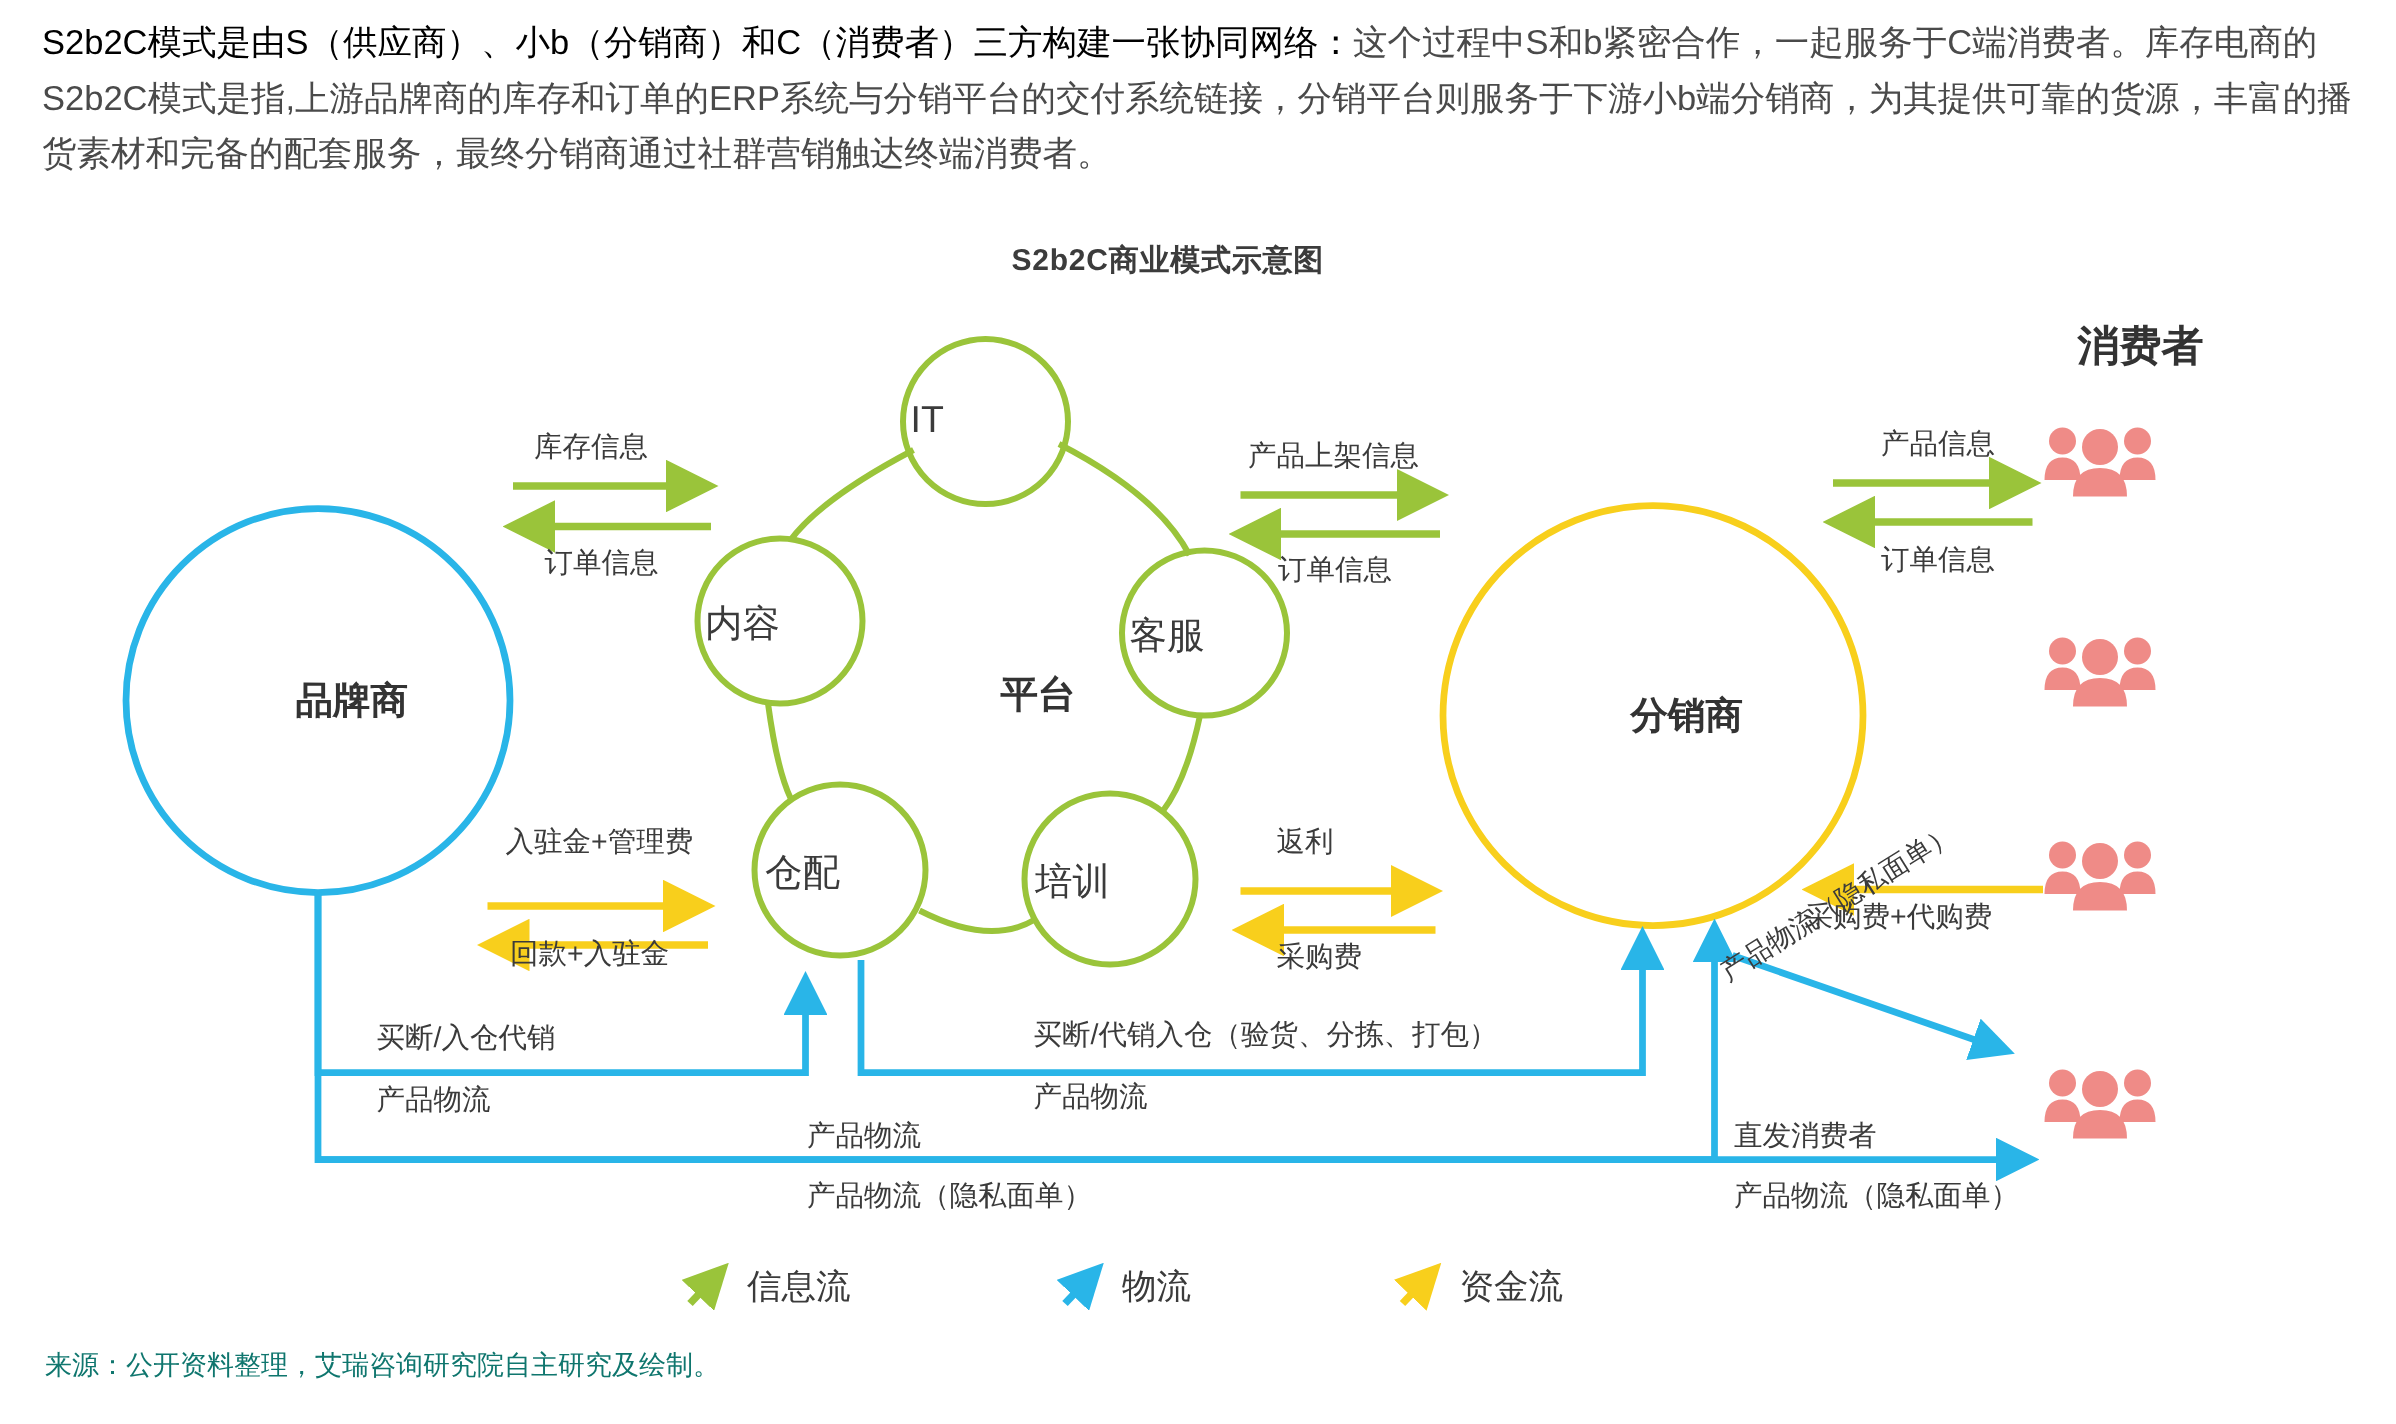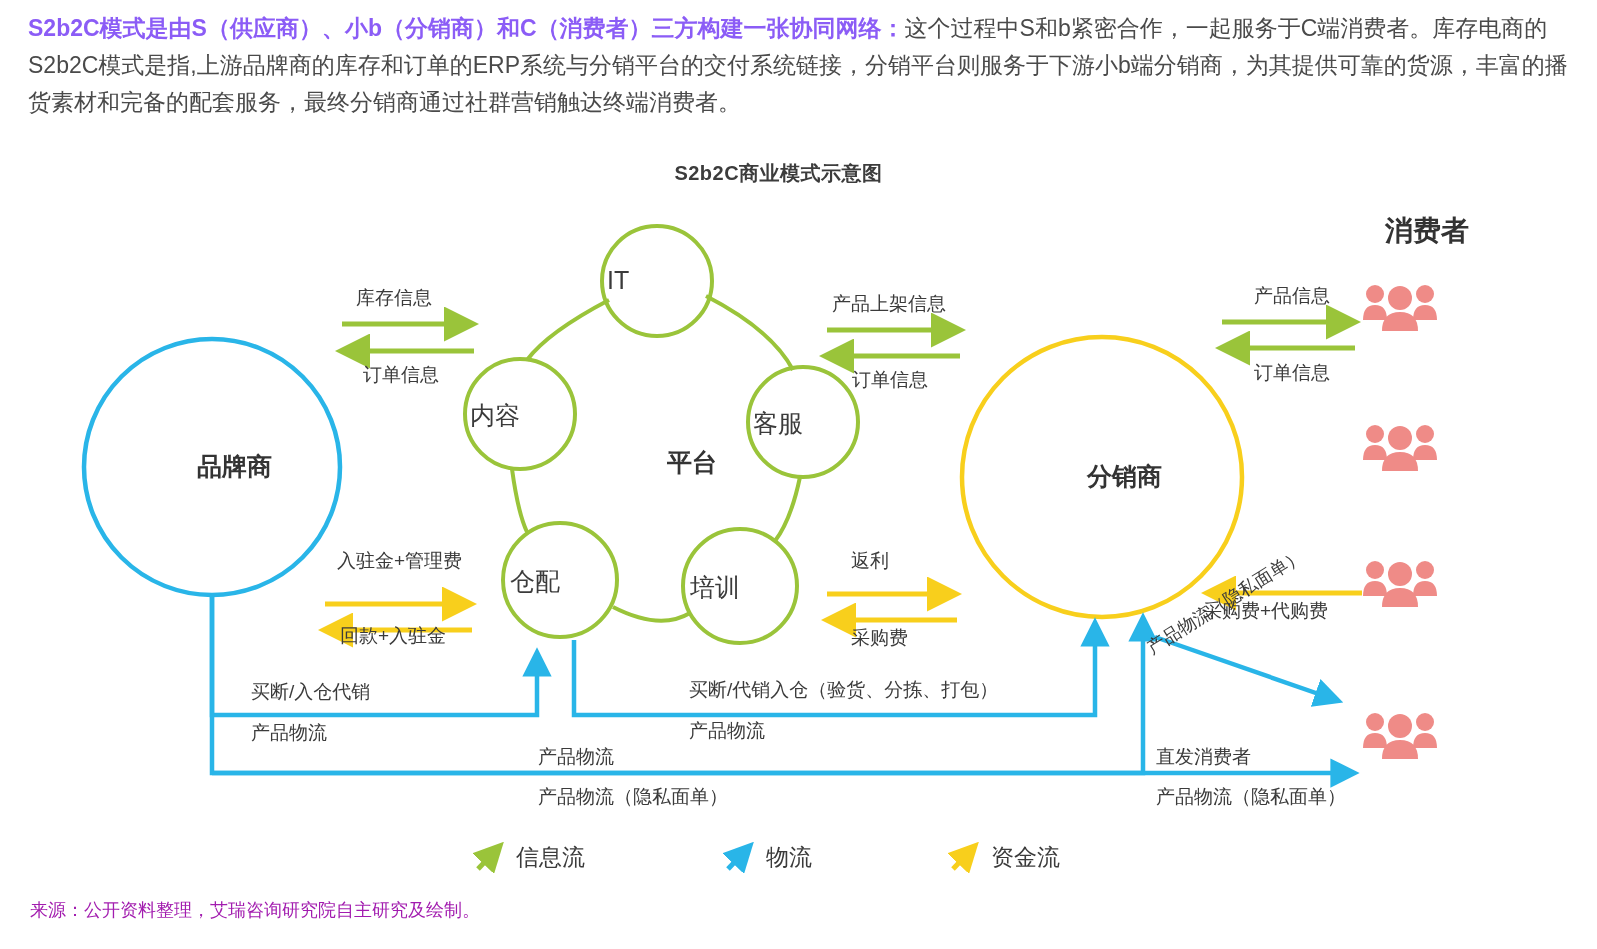--- a/index.html
+++ b/index.html
@@ -6,21 +6,21 @@
   body{
     width:1597px;height:949px;position:relative;overflow:hidden;
     font-family:"Liberation Sans","DejaVu Sans",sans-serif;
     color:#3b3b3b;
   }
   
   #intro{
     position:absolute;left:28px;top:10px;width:1540px;
     font-size:23px;line-height:37px;color:#4a4a4a;
   }
-  #intro .lead{font-weight:bold;color:#8b5cf6;}
+  #intro .lead{font-weight:normal;color:#000000;}
   
   #chart-title{
     position:absolute;left:0;top:160px;width:1597px;text-align:center;
     font-size:20px;font-weight:bold;color:#3c3c3c;letter-spacing:.5px;
   }
   #chart-title .inner{display:inline-block;margin-left:-40px;}
   
   #art{position:absolute;left:0;top:0;width:1597px;height:949px;}
   
   .lbl{position:absolute;font-size:19px;color:#3b3b3b;white-space:nowrap;}
@@ -31,26 +31,26 @@
   .big-node-lbl{
     position:absolute;font-size:25px;font-weight:bold;color:#333;
     white-space:nowrap;text-align:right;
   }
   .rot{transform-origin:left top;}
   #consumers-title{
     position:absolute;left:1352px;top:212px;width:150px;text-align:center;
     font-size:28px;font-weight:bold;color:#333;
   }
   
-  #legend{position:absolute;left:472px;top:835px;width:620px;height:44px;text-align:center;}
+  #legend{position:absolute;left:454px;top:835px;width:620px;height:44px;text-align:center;}
   .lg-item{position:absolute;top:0;height:44px;display:flex;align-items:center;gap:10px;}
   .lg-text{font-size:23px;color:#3b3b3b;}
   
   #source{
-    position:absolute;left:30px;top:898px;font-size:18px;color:#a21caf;
+    position:absolute;left:30px;top:898px;font-size:18px;color:#0f766e;
   }
 </style>
 </head>
 <body>
 
 <div id="intro">
   <span class="lead">S2b2C模式是由S（供应商）、小b（分销商）和C（消费者）三方构建一张协同网络：</span><span>这个过程中S和b紧密合作，一起服务于C端消费者。库存电商的S2b2C模式是指,上游品牌商的库存和订单的ERP系统与分销平台的交付系统链接，分销平台则服务于下游小b端分销商，为其提供可靠的货源，丰富的播货素材和完备的配套服务，最终分销商通过社群营销触达终端消费者。</span>
 </div>
 
 <div id="chart-title">

